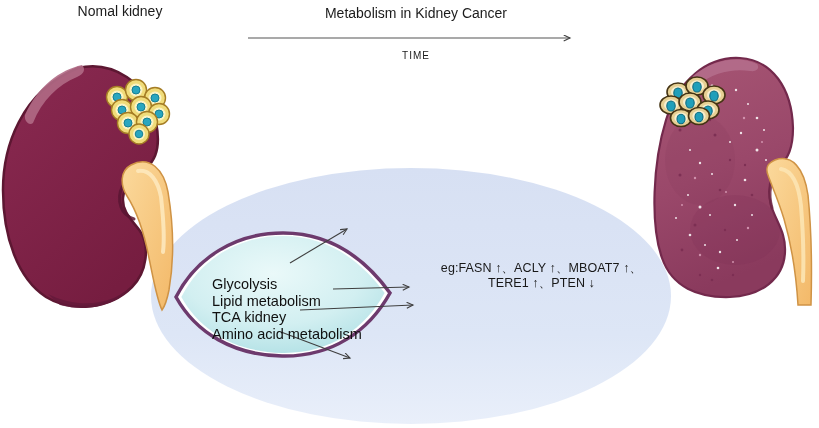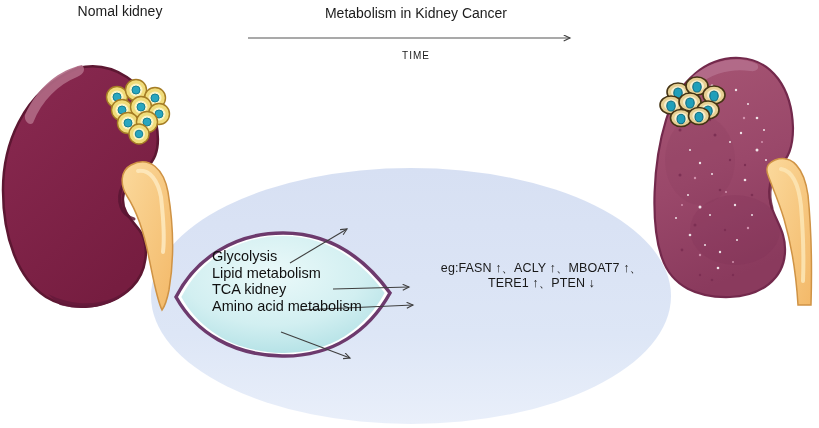--- a/index.html
+++ b/index.html
@@ -255,21 +255,21 @@
     </g>
   </svg>
 
   <div class="abs title" style="left:40px;top:3px;width:160px;">Nomal kidney</div>
 
   <div class="abs hdr" style="left:316px;top:5px;width:200px;">Metabolism in Kidney Cancer</div>
 
   <div class="abs time" style="left:386px;top:50px;width:60px;">TIME</div>
 
 
-  <div class="abs lens-list" style="left:212px;top:248px;">
+  <div class="abs lens-list" style="left:212px;top:276px;">
     <div>Glycolysis</div>
     <div>Lipid metabolism</div>
     <div>TCA kidney</div>
     <div>Amino acid metabolism</div>
   </div>
 
   <div class="abs eg center" style="left:352px;top:206px;width:240px;">
   </div>
 
   <div class="abs eg center" style="left:424px;top:261px;width:235px;">

